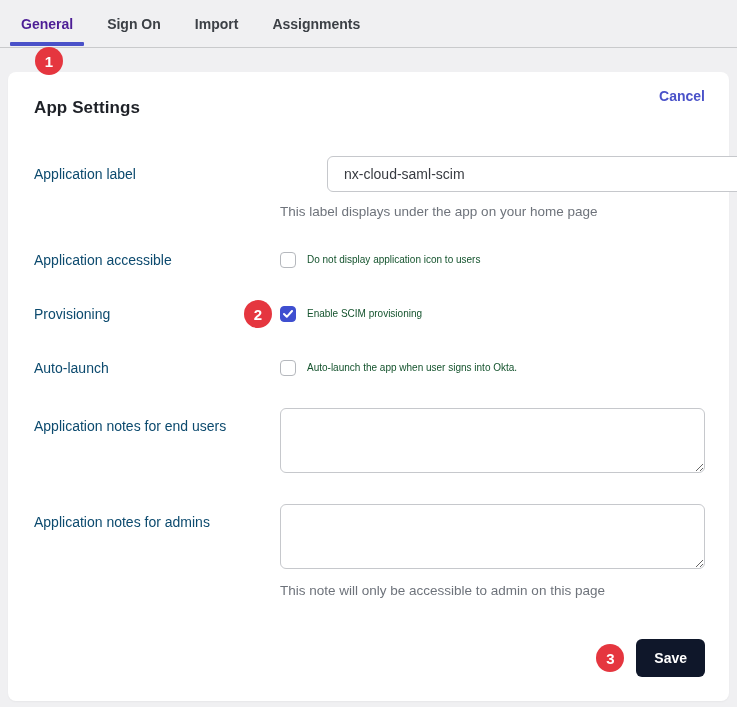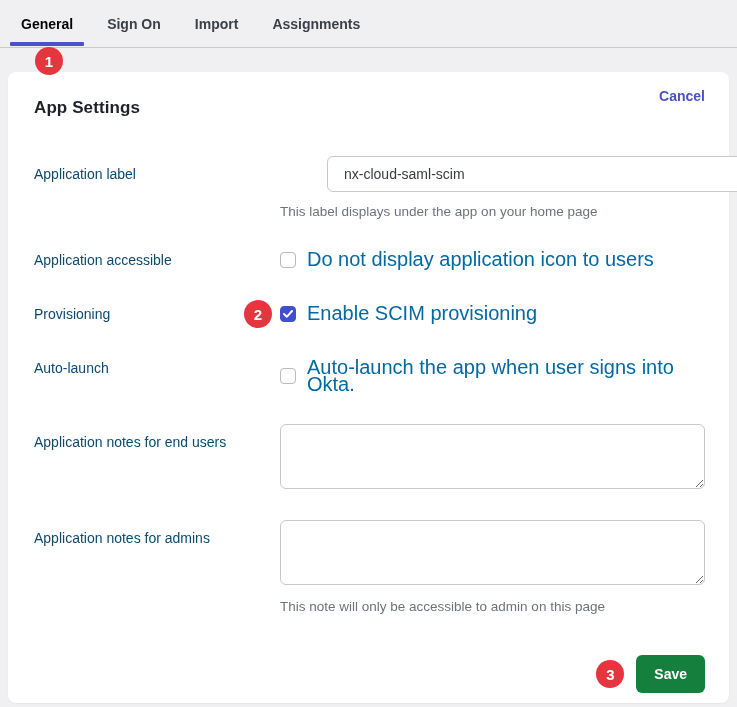--- a/index.html
+++ b/index.html
@@ -23,21 +23,21 @@
   .tab {
     position: relative;
     margin-right: 34px;
     font-size: 14px;
     font-weight: 600;
     color: #3c4046;
     padding: 14px 0 13px 0;
     cursor: pointer;
     white-space: nowrap;
   }
-  .tab.active { color: #000000; font-weight: 700; }
+  .tab.active { color: #4c1d95; font-weight: 700; }
   .tab.active::after {
     content: "";
     position: absolute;
     left: -11px; right: -11px; bottom: -1px;
     height: 4px;
     background: #4a51c9;
     border-radius: 1px;
   }
 
   
@@ -139,21 +139,21 @@
     justify-content: center;
     cursor: pointer;
     flex: 0 0 auto;
   }
   .checkbox .check-icon { display: none; }
   .checkbox.checked {
     background: #3f4fd0;
     border-color: #3f4fd0;
   }
   .checkbox.checked .check-icon { display: block; }
-  .cb-label { font-size: 20px; color: #0369a1; line-height: 17px; }
+  .cb-label { font-size: 10px; color: #14532d; line-height: 17px; }
 
   .badge-2 { position: absolute; left: 210px; top: -5px; }
 
   .notes-textarea {
     width: 100%;
     height: 65px;
     border: 1px solid #c6c8cc;
     border-radius: 6px;
     padding: 8px 12px;
     font-size: 14px;
@@ -166,21 +166,21 @@
   
   .save-row {
     display: flex;
     justify-content: flex-end;
     align-items: center;
     gap: 12px;
   }
   .save-button {
     height: 38px;
     padding: 0 18px;
-    background: #15803d;
+    background: #0f172a;
     color: #ffffff;
     font-size: 14px;
     font-weight: 700;
     border: none;
     border-radius: 6px;
     cursor: pointer;
     font-family: "Liberation Sans", sans-serif;
   }
 </style>
 </head>

